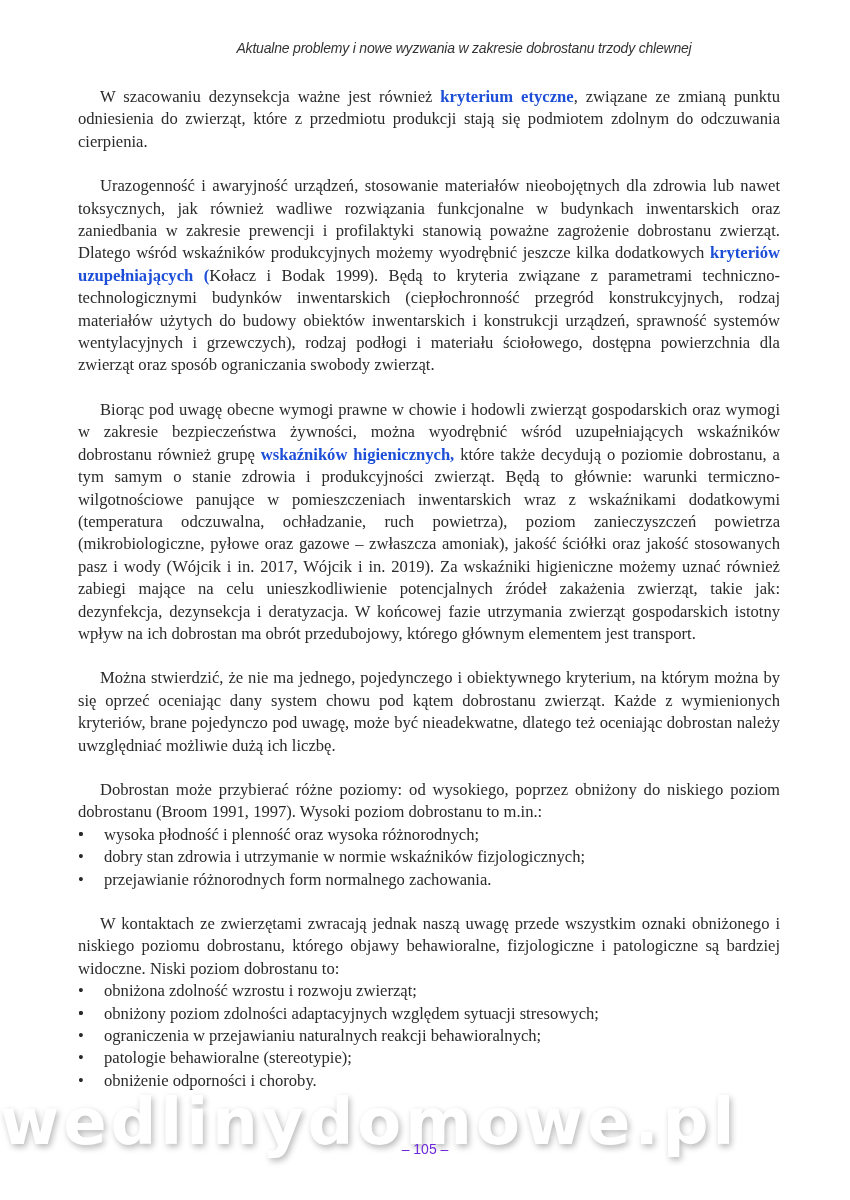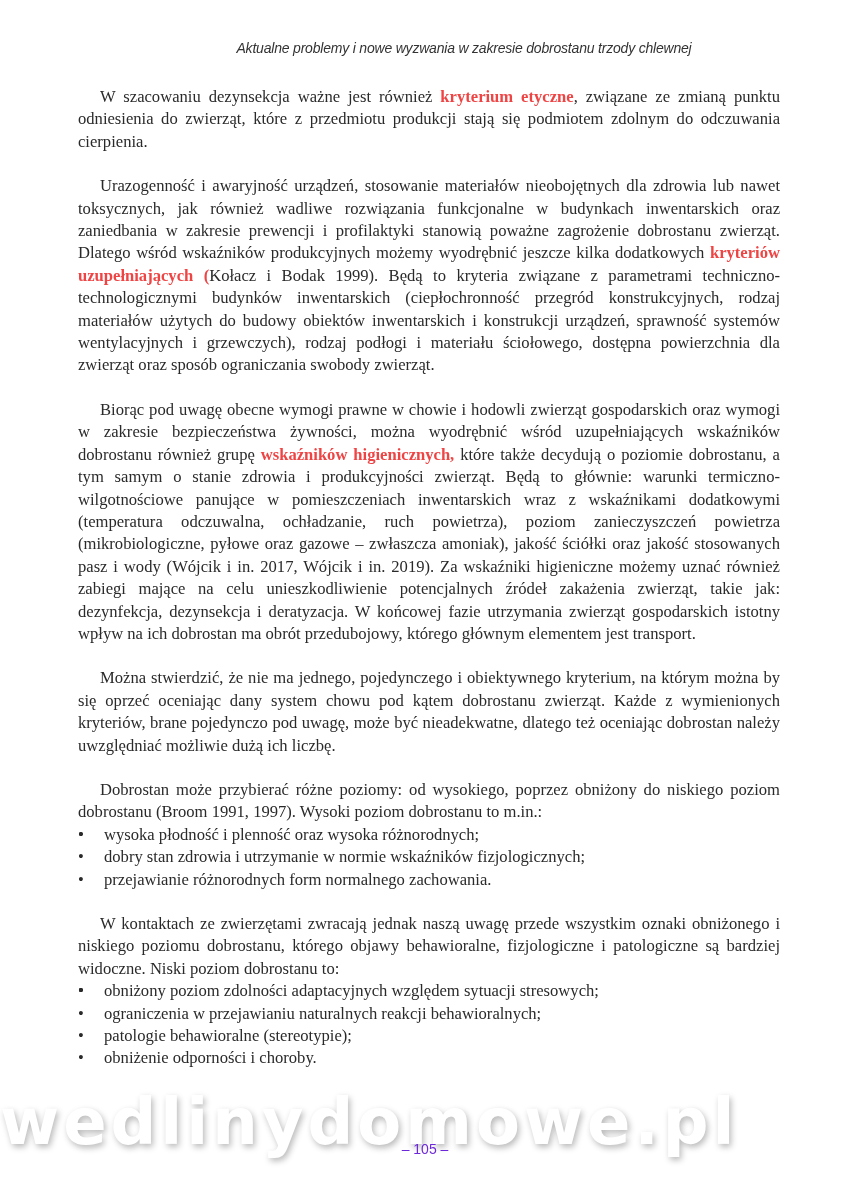--- a/index.html
+++ b/index.html
@@ -5,21 +5,21 @@
   html, body { margin: 0; padding: 0; background: #ffffff; }
   body { width: 850px; height: 1200px; position: relative; overflow: hidden;
          font-family: "Liberation Serif", "DejaVu Serif", serif; color: #2a2a2a; }
   .header { position: absolute; top: 40px; left: 0; width: 850px; text-align: center;
             font-family: "Liberation Sans", "DejaVu Sans", sans-serif; font-style: italic;
             font-size: 14px; color: #333; letter-spacing: -0.2px; padding-left: 39px; }
   .content { position: absolute; top: 86px; left: 78px; width: 702px; font-size: 16.6px;
              line-height: 22.4px; text-align: justify; }
   .content p { margin: 0 0 22px 0; text-indent: 22px; }
   .content p.tight { margin-bottom: 0; }
-  .content b { font-weight: bold; color: #ef4444; }
+  .content b { font-weight: bold; color: #1d4ed8; }
   ul.bullets { list-style: none; margin: 0 0 22px 0; padding: 0; }
   ul.bullets li { position: relative; padding-left: 26px; text-align: left; }
   ul.bullets li .bullet { position: absolute; left: 0; top: 0; width: 26px; }
   .watermark { position: absolute; top: 1085px; left: 0; width: 723px; text-align: center;
                font-family: "DejaVu Sans", sans-serif; font-weight: bold; font-size: 64px;
                letter-spacing: 4px; color: #ffffff;
                text-shadow: 2px 3px 6px rgba(0,0,0,0.28); }
   .pagenum { position: absolute; top: 1141px; left: 0; width: 850px; text-align: center;
              font-family: "Liberation Sans", "DejaVu Sans", sans-serif; font-size: 14px; color: #6d28d9; }
 </style>
@@ -40,21 +40,21 @@
   <p class="tight">Dobrostan może przybierać różne poziomy: od wysokiego, poprzez obniżony do niskiego poziom dobrostanu (Broom 1991, 1997). Wysoki poziom dobrostanu to m.in.:</p>
   <ul class="bullets">
     <li><span class="bullet">•</span></li>
     <li><span class="bullet">•</span><span>wysoka płodność i plenność oraz wysoka różnorodnych;</span></li>
     <li><span class="bullet">•</span><span>dobry stan zdrowia i utrzymanie w normie wskaźników fizjologicznych;</span></li>
     <li><span class="bullet">•</span><span>przejawianie różnorodnych form normalnego zachowania.</span></li>
   </ul>
 
   <p class="tight">W kontaktach ze zwierzętami zwracają jednak naszą uwagę przede wszystkim oznaki obniżonego i niskiego poziomu dobrostanu, którego objawy behawioralne, fizjologiczne i patologiczne są bardziej widoczne. Niski poziom dobrostanu to:</p>
   <ul class="bullets">
-    <li><span class="bullet">•</span></li>
+    <li><span class="bullet">•</span><span>obniżona zdolność wzrostu i rozwoju zwierząt;</span></li>
     <li><span class="bullet">•</span></li>
     <li><span class="bullet">•</span><span>obniżony poziom zdolności adaptacyjnych względem sytuacji stresowych;</span></li>
     <li><span class="bullet">•</span><span>ograniczenia w przejawianiu naturalnych reakcji behawioralnych;</span></li>
     <li><span class="bullet">•</span><span>patologie behawioralne (stereotypie);</span></li>
     <li><span class="bullet">•</span><span>obniżenie odporności i choroby.</span></li>
   </ul>
 </div>
 
 <div class="watermark">wedlinydomowe.pl</div>
 <div class="pagenum">– 105 –</div>

